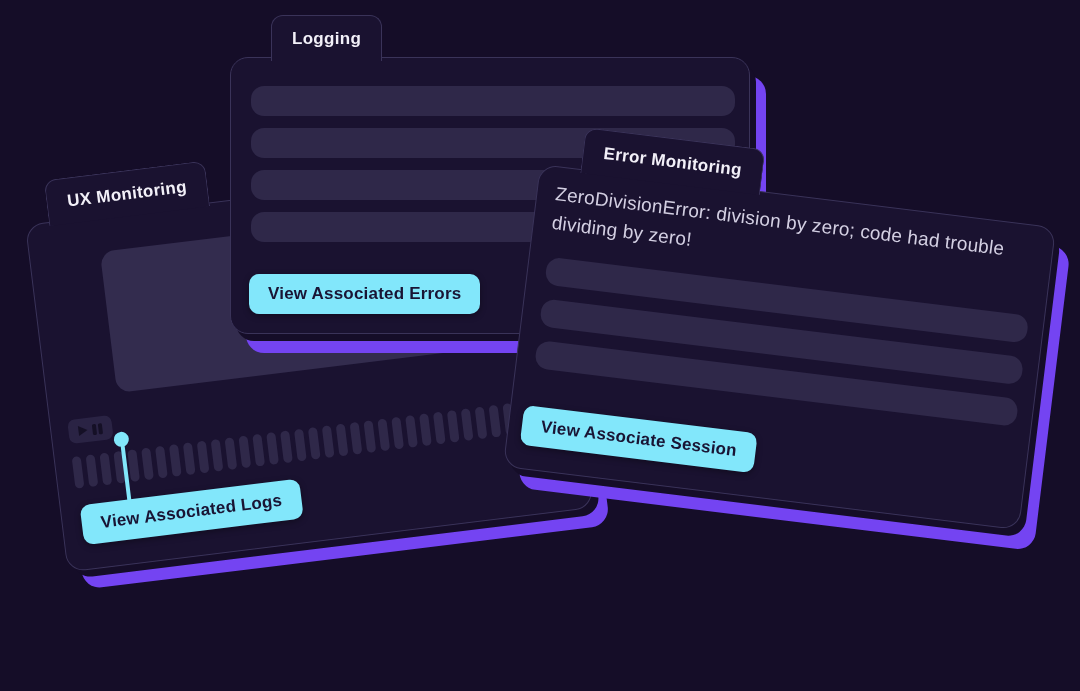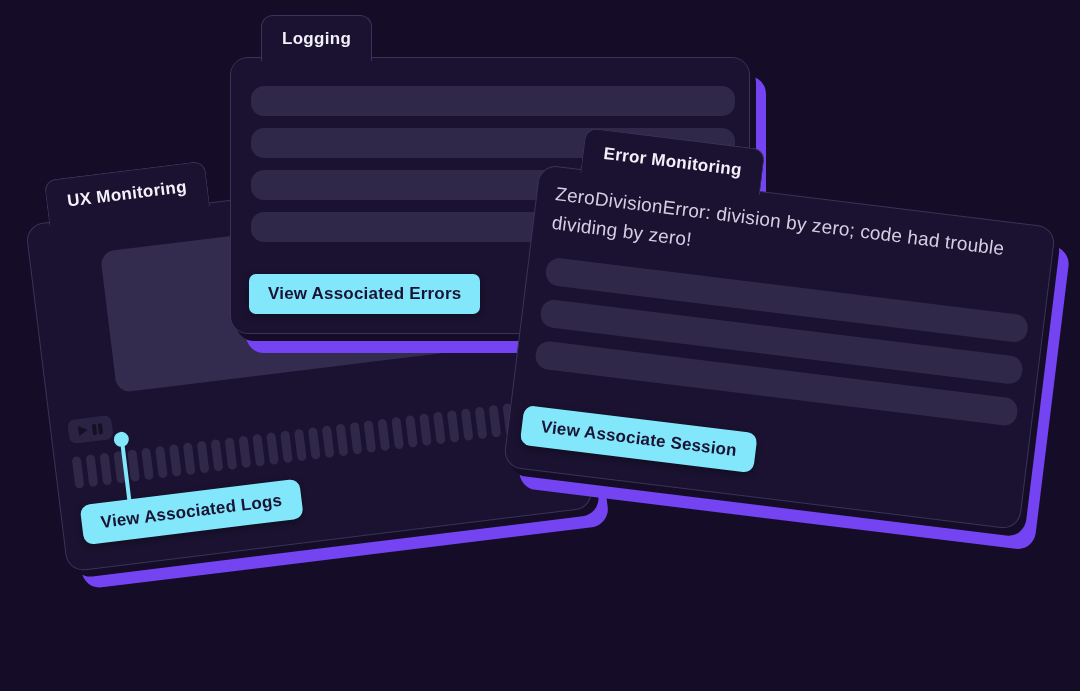--- a/index.html
+++ b/index.html
@@ -45,24 +45,24 @@
   .ticks i{display:block;width:9px;height:32px;background:var(--skeleton);border-radius:4.5px;flex:none;}
   .playhead{position:absolute;left:61px;top:216px;width:15px;height:72px;z-index:2;cursor:grab;}
   .playhead .knob{position:absolute;left:0;top:0;width:15px;height:15px;
     background:var(--accent-cyan);border-radius:50%;}
   .playhead .line{position:absolute;left:5.5px;top:13px;width:4px;height:58px;
     background:var(--accent-cyan);border-radius:2px;}
   .card-ux .cta{left:19px;top:284px;}
 
   
   .card-logging{left:230px;top:57px;width:520px;height:277px;z-index:2;}
-  .card-logging .tab{left:30px;}
+  .card-logging .tab{left:40px;}
   .card-logging .skeleton-rows{left:20px;right:14px;top:28px;gap:12px;}
   .card-logging .skeleton-rows i{height:30px;}
-  .card-logging .cta{left:18px;top:216px;border-radius:7px;}
+  .card-logging .cta{left:18px;top:216px;}
 
   
   .card-error{left:540px;top:164px;width:520px;height:305px;
     transform:rotate(7deg);transform-origin:top left;z-index:4;
     box-shadow:6px 7px 0 var(--background),17px 19px 0 var(--accent-purple);}
   .card-error .tab{left:40px;}
   .error-message{position:absolute;left:18px;top:12px;width:505px;
     color:var(--body-text);font-size:19px;line-height:1.55;letter-spacing:.2px;font-weight:500;}
   .card-error .skeleton-rows{left:18px;right:15px;top:90px;gap:14px;}
   .card-error .skeleton-rows i{height:28px;}

